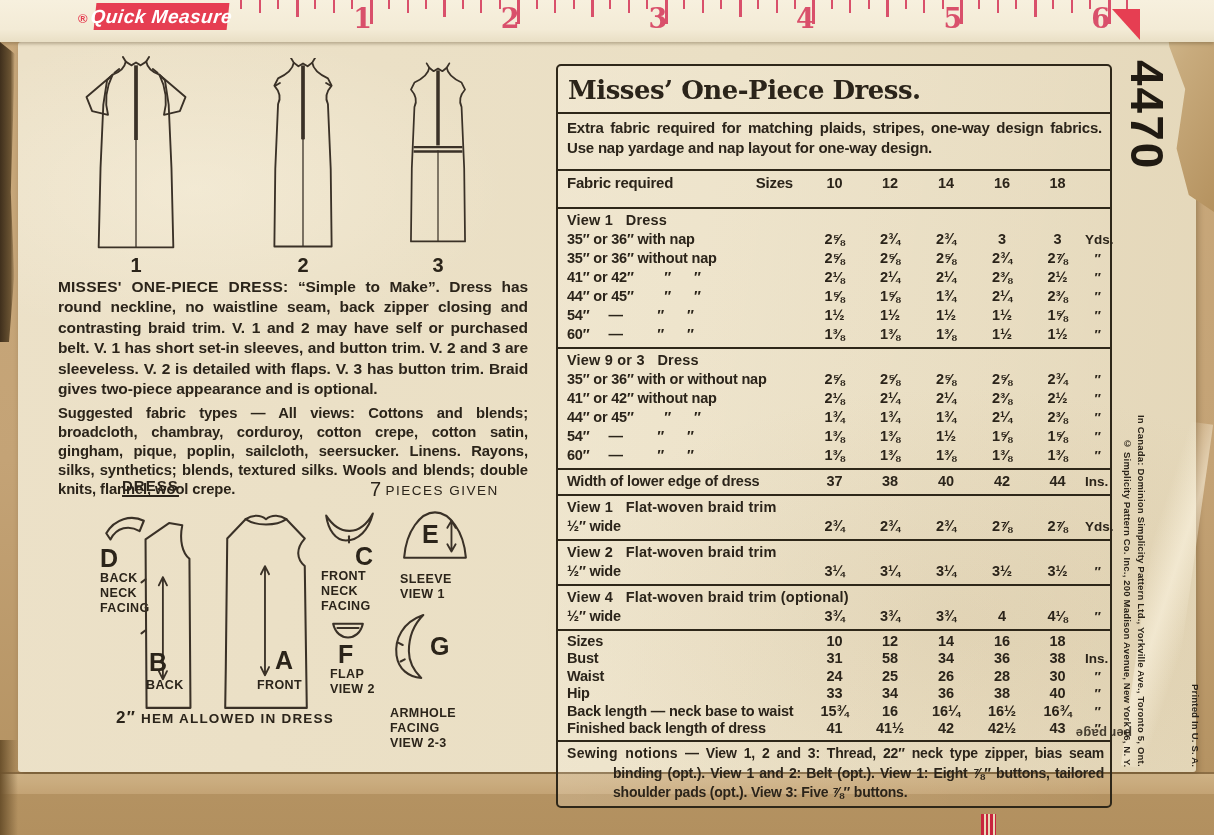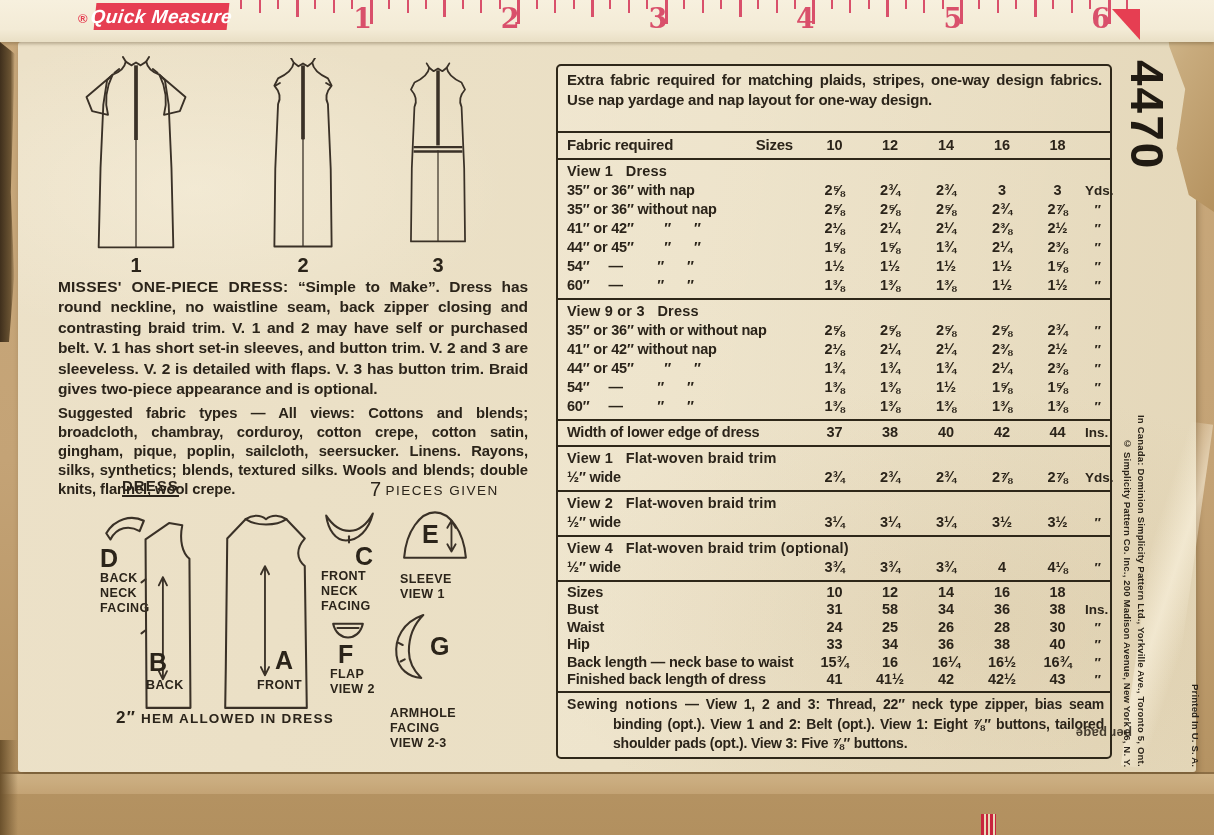--- a/index.html
+++ b/index.html
@@ -116,26 +116,26 @@
     position:absolute;left:556px;top:64px;width:552px;
     border:2.5px solid #2e2719;border-radius:5px;
     color:var(--ink,#2b241a);
     background:linear-gradient(100deg,rgba(255,250,238,.25),rgba(0,0,0,0));
   }
   .ttitle{
     font-family:"DejaVu Serif",serif;font-weight:bold;font-size:26px;
     padding:9px 12px 7px 10px;border-bottom:2px solid #2e2719;letter-spacing:-.5px;
   }
   .tintro{
-    font-size:15px;font-weight:bold;line-height:19.5px;padding:4px 8px 22px 9px;
+    font-size:15px;font-weight:bold;line-height:19.5px;padding:4px 8px 12px 9px;
     border-bottom:2px solid #2e2719;text-align:justify;letter-spacing:-.2px;
   }
   .tsec{border-bottom:2px solid #2e2719;padding:2px 6px 3px 9px;line-height:19px;}
   .tsec:last-child{border-bottom:none;}
-  .tsec-head{padding:2px 6px 3px 9px;}
+  .tsec-head{padding:2px 6px 14px 9px;}
   .trow{display:grid;grid-template-columns:240px 55px 56px 56px 56px 55px 1fr;align-items:baseline;}
   .tlabel{font-weight:bold;font-size:14.5px;white-space:pre;letter-spacing:-.2px;}
   .tval{font-weight:bold;font-size:14.5px;text-align:center;}
   .tunit{font-weight:bold;font-size:13.5px;text-align:right;padding-right:3px;}
   .thead .thl,.thead .ths{font-weight:bold;font-size:15px;}
   .thead .tlabel{display:flex;justify-content:space-between;padding-right:14px;}
   .tgt{font-weight:bold;font-size:14.5px;white-space:pre;letter-spacing:.2px;}
   .tight{line-height:17.4px;}
   .tpara{font-size:14px;font-weight:bold;line-height:19.5px;text-align:justify;
     padding-left:46px;text-indent:-46px;letter-spacing:-.2px;}
@@ -339,20 +339,21 @@
       <path class="draw" d="M8,30 L12,32 M10,48 L14,46"></path>
     </svg>
     <div class="pc-letter" style="position:absolute;left:40px;top:22px;">G</div>
     <div class="pc-name" style="width:86px;margin-top:22px;">ARMHOLE FACING VIEW 2-3</div>
   </div>
 </div>
 
 <div id="hem-note"><span class="big2">2″</span> <span>HEM ALLOWED IN DRESS</span></div>
 
 <div class="tablebox">
+  <div class="ttitle">Misses’ One-Piece Dress.</div>
   <div class="tintro">Extra fabric required for matching plaids, stripes, one-way design fabrics. Use nap yardage and nap layout for one-way design.</div>
   <div id="tbl-body">
       <div class="tsec tsec-head">
         <div class="trow thead">
           <div class="tlabel"><div class="thl">Fabric required</div><div class="ths">Sizes</div></div>
           <div class="tval">10</div>
           <div class="tval">12</div>
           <div class="tval">14</div>
           <div class="tval">16</div>
           <div class="tval">18</div>

